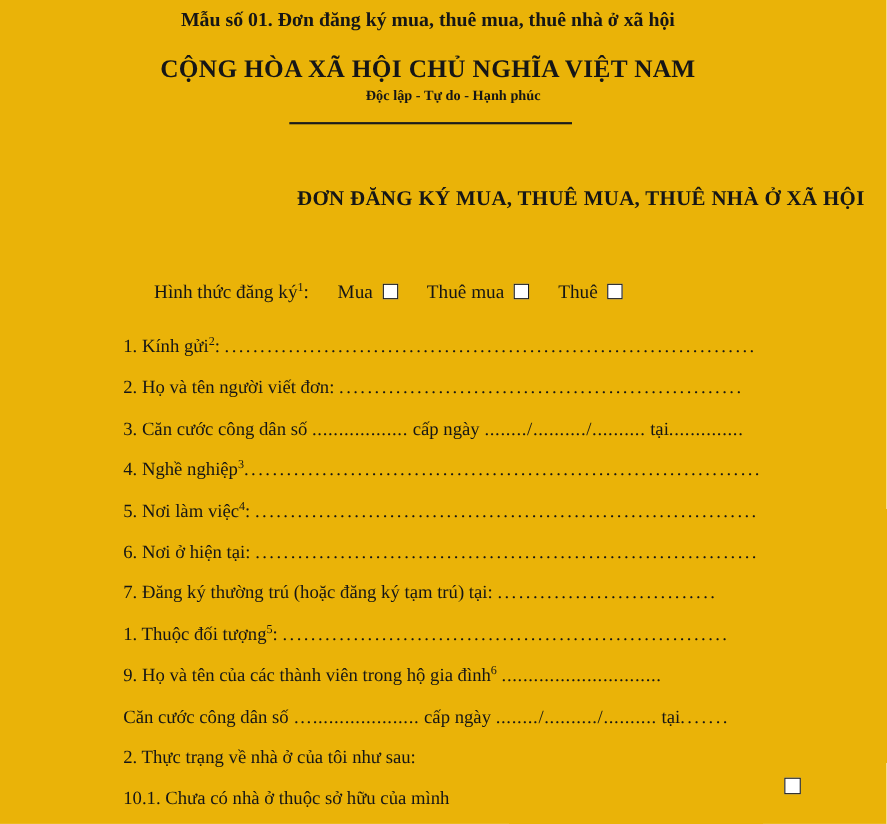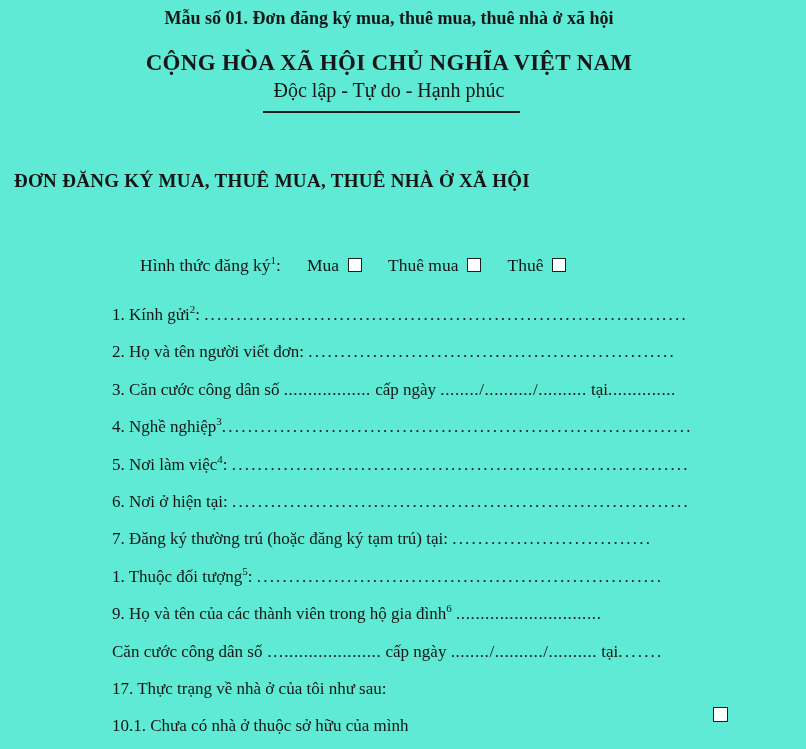--- a/index.html
+++ b/index.html
@@ -1,26 +1,26 @@
 <!DOCTYPE html>
 <html><head>
 <meta charset="utf-8">
 <style>
   html,body{margin:0;padding:0;background:#ffffff;}
   .page{
-    position:relative;width:806px;height:749px;background:#5eead4;
+    position:relative;width:806px;height:749px;background:#eab308;
     font-family:"Liberation Serif","DejaVu Serif",serif;color:#161616;
     overflow:hidden;
   }
   .hline{position:absolute;left:0;width:778px;text-align:center;margin:0;}
   .form-no{top:8px;font-size:18px;font-weight:bold;}
   .national{top:50px;font-size:23px;font-weight:bold;letter-spacing:.3px;}
-  .motto{top:79px;font-size:20px;font-weight:normal;}
+  .motto{top:79px;font-size:13px;font-weight:bold;margin-left:23px;}
   .rule{position:absolute;top:111px;left:263px;width:257px;height:2px;background:#1c1c1c;}
-  .doc-title{position:absolute;top:170px;left:14px;width:772px;margin:0;text-align:left;
+  .doc-title{position:absolute;top:170px;left:14px;width:772px;margin:0;text-align:right;
     font-size:19px;font-weight:bold;letter-spacing:.3px;}
   .regline{position:absolute;top:255px;left:140px;font-size:17.5px;white-space:nowrap;}
   .reg-label{margin-right:14px;}
   .opt-group{display:inline-block;margin-left:26px;}
   .opt-group:first-child{margin-left:12px;}
   .cbox{display:inline-block;width:12px;height:12px;border:1.6px solid #1d1d1d;
     vertical-align:-1px;margin-left:9px;background:#fff;}
   sup{font-size:11px;vertical-align:super;line-height:0;}
   .lines{position:absolute;top:296px;left:112px;width:616px;}
   .line{margin:0;height:37.4px;line-height:37.4px;font-size:17px;white-space:nowrap;overflow:hidden;}
@@ -49,20 +49,20 @@
       <p class="line"><span><span>1. Kính gửi</span><sup>2</sup><span>: </span><span class="leader">...........................................................................</span></span></p>
       <p class="line"><span><span>2. Họ và tên người viết đơn:  </span><span class="leader">.........................................................</span></span></p>
       <p class="line"><span><span>3. Căn cước công dân số </span><span class="dots">..................</span><span> cấp ngày </span><span class="dots">......../........../..........</span><span> tại</span><span class="dots">..............</span></span></p>
       <p class="line"><span><span>4. Nghề nghiệp</span><sup>3</sup><span class="leader">.........................................................................</span></span></p>
       <p class="line"><span><span>5. Nơi làm việc</span><sup>4</sup><span>: </span><span class="leader">.......................................................................</span></span></p>
       <p class="line"><span><span>6. Nơi ở hiện tại: </span><span class="leader">.......................................................................</span></span></p>
       <p class="line"><span><span>7. Đăng ký thường trú (hoặc đăng ký tạm trú) tại: </span><span class="leader">...............................</span></span></p>
       <p class="line"><span><span>1. Thuộc đối tượng</span><sup>5</sup><span>: </span><span class="leader">...............................................................</span></span></p>
       <p class="line"><span><span>9. Họ và tên của các thành viên trong hộ gia đình</span><sup>6</sup><span> </span><span class="dots">..............................</span></span></p>
       <p class="line"><span><span>Căn cước công dân số </span><span class="dots">…....................</span><span> cấp ngày </span><span class="dots">......../........../..........</span><span> tại</span><span class="leader">.......</span></span></p>
-      <p class="line"><span><span>17. Thực trạng về nhà ở của tôi như sau:</span></span></p>
+      <p class="line"><span><span>2. Thực trạng về nhà ở của tôi như sau:</span></span></p>
       <p class="line with-box">
         <span><span>10.1. Chưa có nhà ở thuộc sở hữu của mình</span></span>
         <span class="cbox cbox-lg"></span>
       </p>
     </div>
 
 </div>
 
 </body></html>

